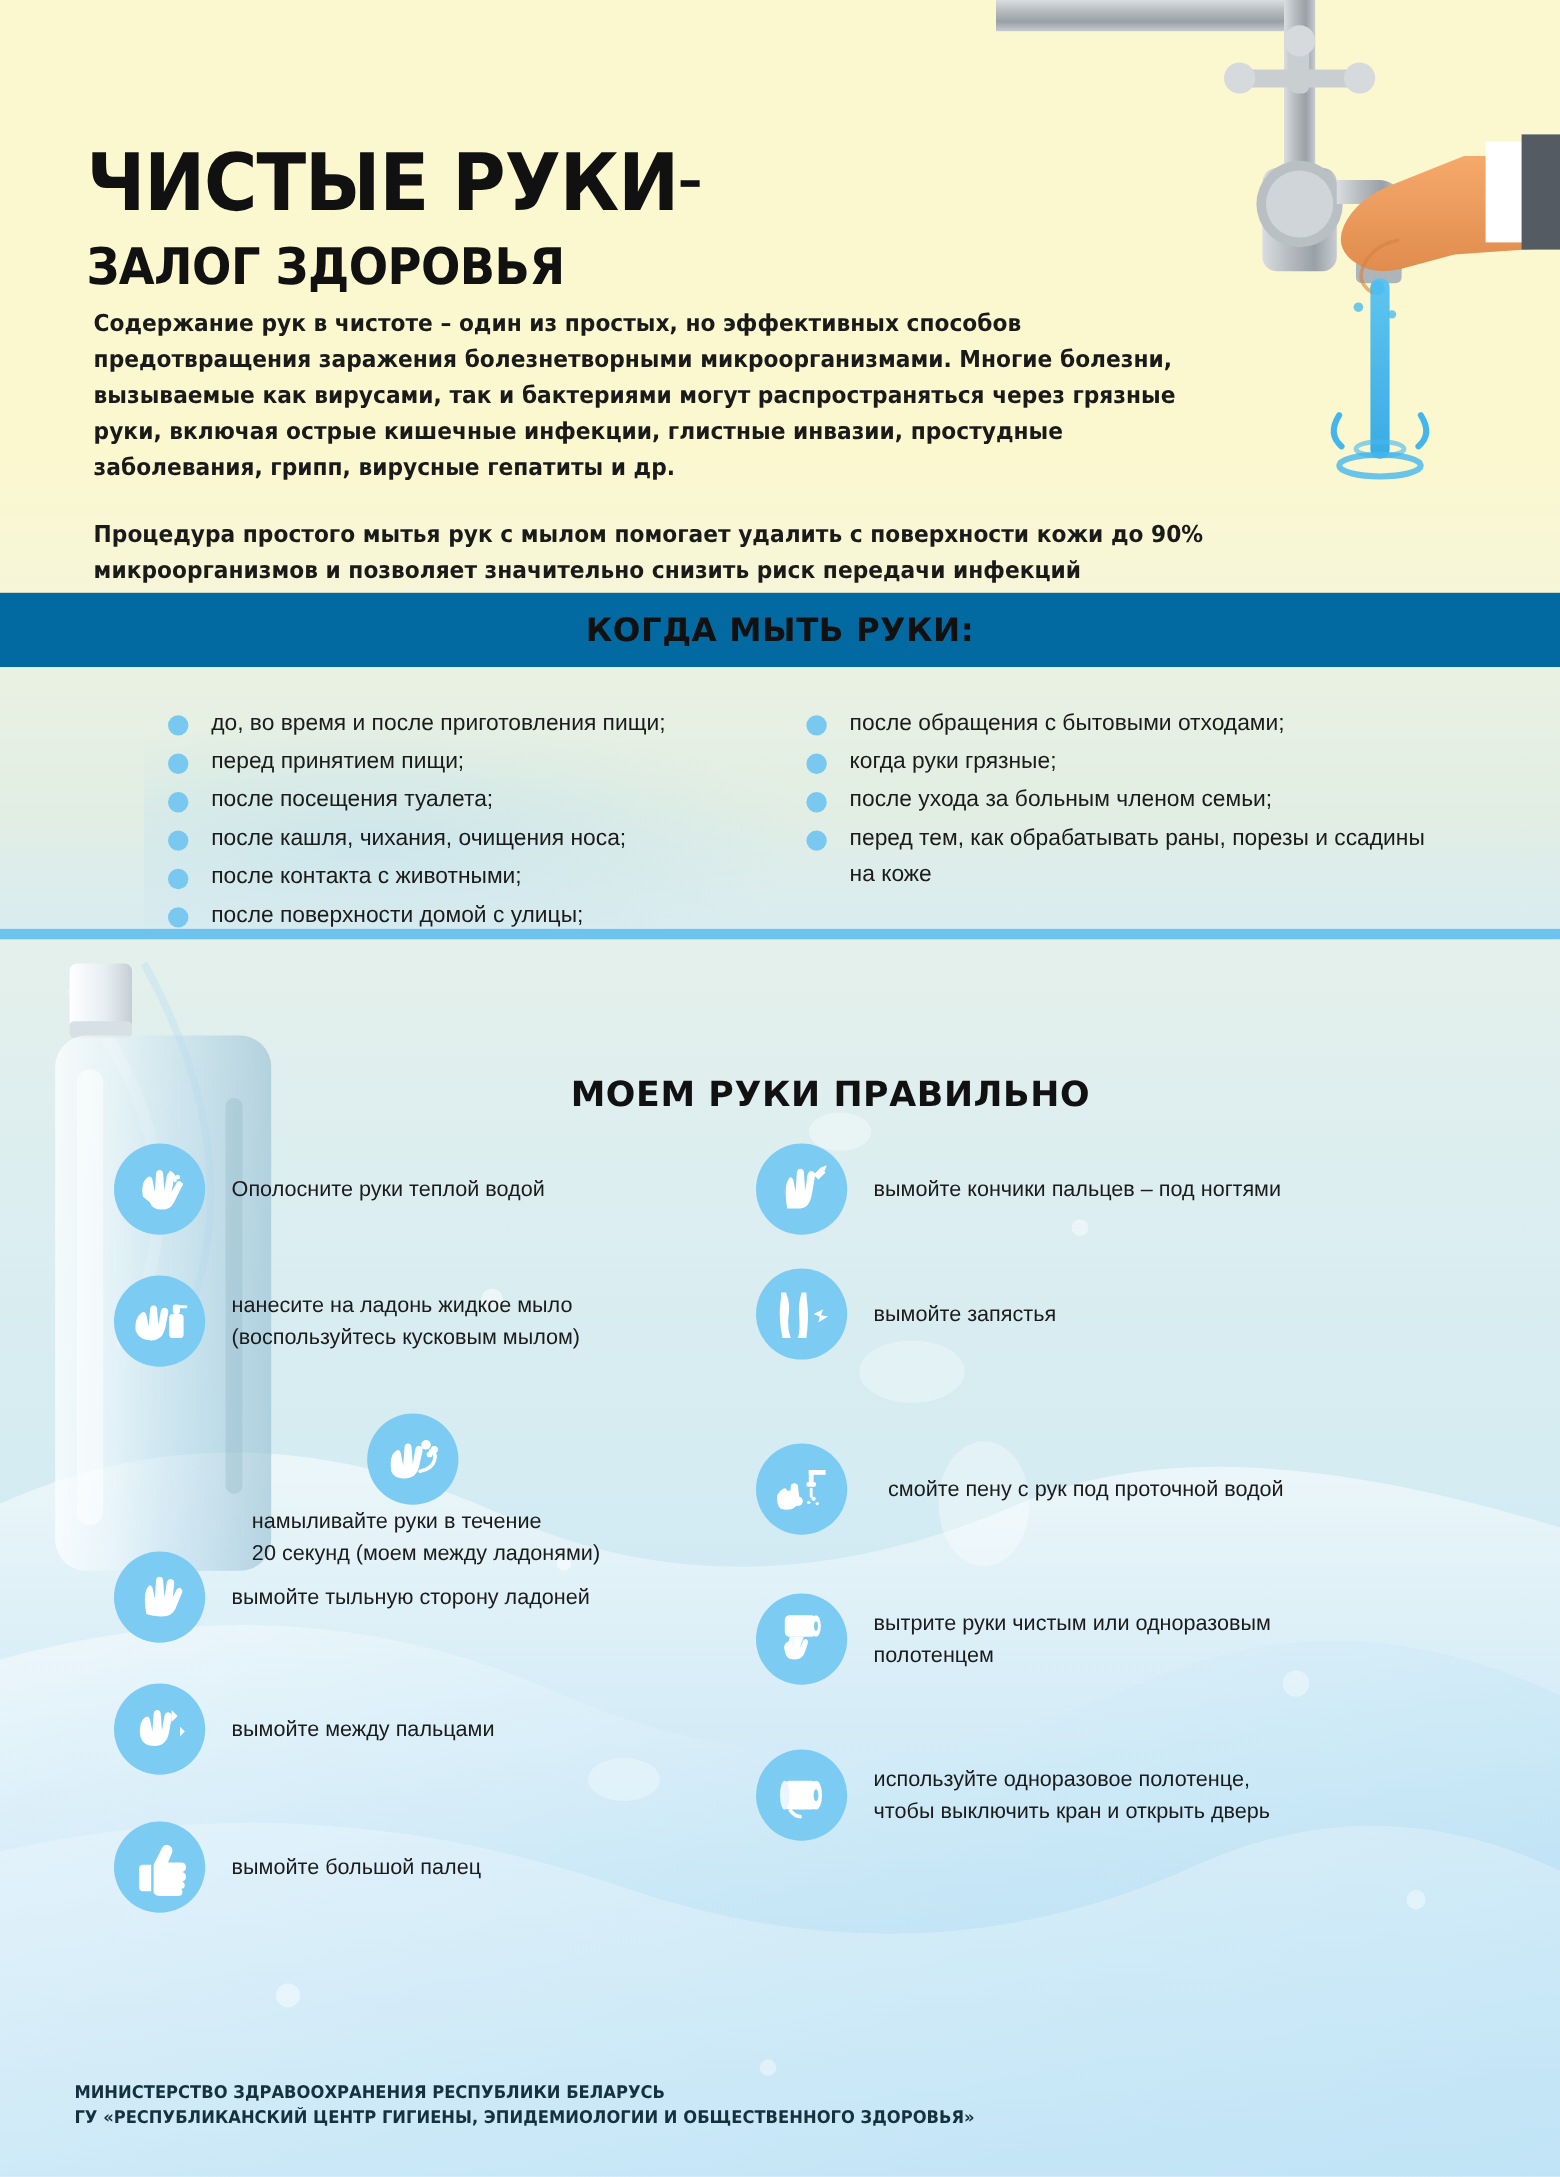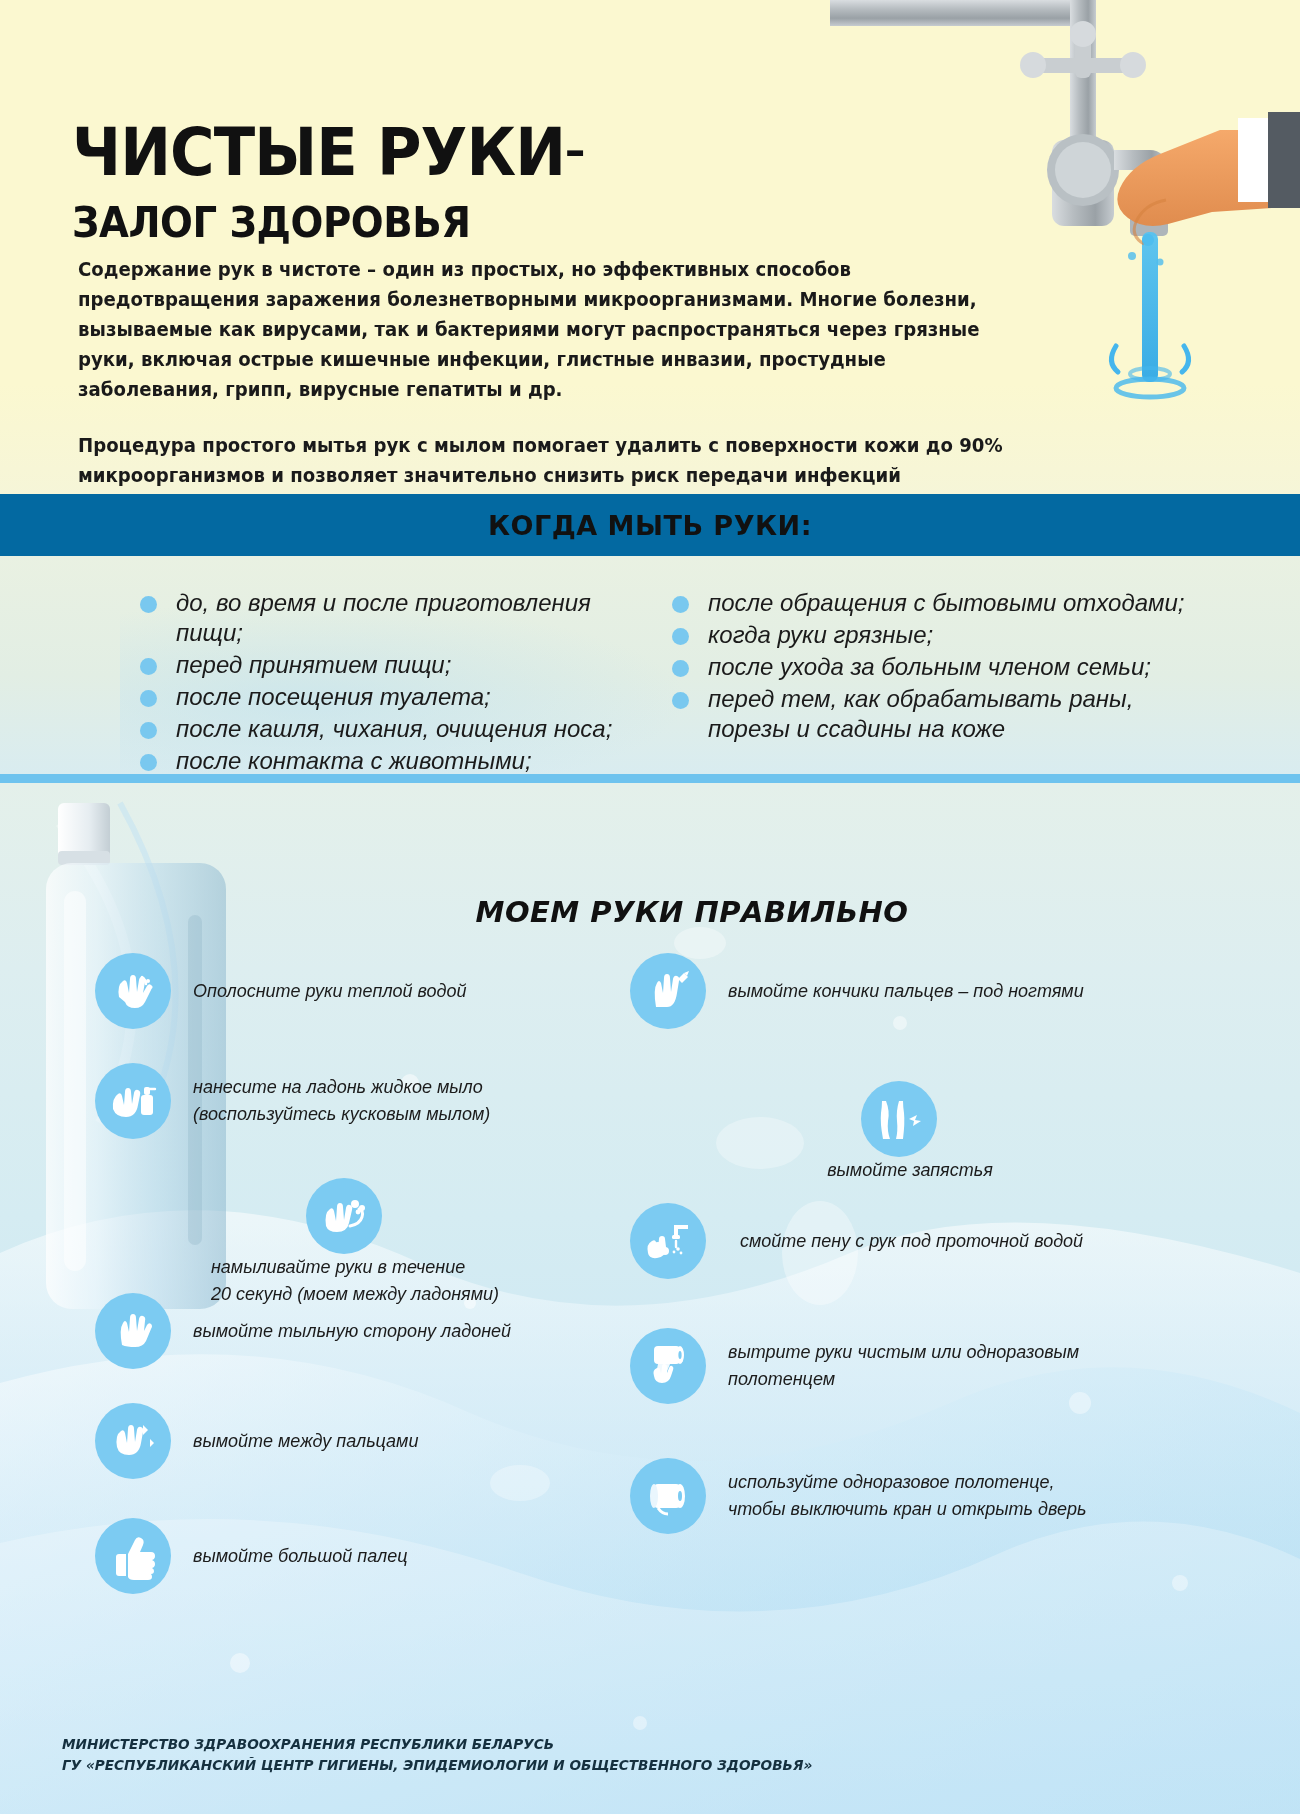--- a/index.html
+++ b/index.html
@@ -93,43 +93,41 @@
   .cols{
     position:absolute;left:0;top:32px;width:1300px;
     display:flex;
   }
   .col-left{width:510px;margin-left:140px;}
   .col-right{width:520px;margin-left:22px;}
   ul.blist{list-style:none;margin:0;padding:0;}
   ul.blist li{
     position:relative;
     padding-left:36px;
-    font-size:24px;
+    font-size:19px;
     line-height:30px;
     color:#1b1b1b;
     margin-bottom:2px;
-    font-style:italic;
   }
   ul.blist li .dot{
     position:absolute;left:0;top:8px;
     width:17px;height:17px;border-radius:50%;
     background:#79c8ef;
   }
 
   
   .sep-bar{
     position:absolute;left:0;top:774px;width:1300px;height:9px;background:#6ec3ee;
   }
 
   
   .band-how{
     position:absolute;left:0;top:783px;width:1300px;height:1031px;
     background:linear-gradient(to bottom,#e4f0ea 0%,#ddeef0 18%,#d5ecf2 42%,#cbe7f5 68%,#bfe2f6 100%);
     overflow:hidden;
-    font-style:italic;
   }
   .how-title{
     position:absolute;left:0;top:112px;width:1300px;text-align:center;
     font-family:"DejaVu Sans", sans-serif;
     font-weight:bold;font-size:29px;color:#111;
     letter-spacing:0.5px;
   }
   .how-title span{position:relative;left:42px;}
 
   .steps{
@@ -409,21 +407,21 @@
           <div class="step" style="position: absolute; top: 0px; left: 0px; width: 560px;">
             <div class="ic">
               <svg width="48" height="48" viewBox="0 0 48 48">
                 <path d="M12 40 q-3-18 1-24 q2-4 4 0 l2 10 l1-15 q0-4 3-4 q3 0 3 4 l1 14 l2-13 q1-4 4-3 q3 1 2 5 l-2 12 q-2 14-10 14 q-8 0-11 0 z" fill="#fff"></path>
                 <path d="M34 12 l6 -6 l4 4 l-6 6 z" fill="#fff"></path>
                 <path d="M40 6 l5 -2 l-2 5 z" fill="#fff"></path>
               </svg>
             </div>
             <div class="txt">вымойте кончики пальцев – под ногтями</div>
           </div>
-          <div class="step" style="position: absolute; top: 128px; left: 0px; width: 560px; flex-direction: column;">
+          <div class="step" style="position: absolute; top: 104px; left: 0px; width: 560px;">
             <div class="ic">
               <svg width="48" height="48" viewBox="0 0 48 48">
                 <path d="M11 6 q4 10 2 20 q-1 10 2 18 h-7 q-3-16 -2-26 q1-7 1-12 z" fill="#fff"></path>
                 <path d="M24 6 q-3 10 -2 20 q1 10 -1 18 h7 q2-16 1-26 q-1-7 -1-12 z" fill="#fff"></path>
                 <path d="M34 24 l8 -4 l-2 5 l6 1 l-8 5 l1-5 z" fill="#fff"></path>
               </svg>
             </div>
             <div class="txt">вымойте запястья</div>
           </div>
           <div class="step" style="position: absolute; top: 250px; left: 0px; width: 560px; gap: 12px;">

